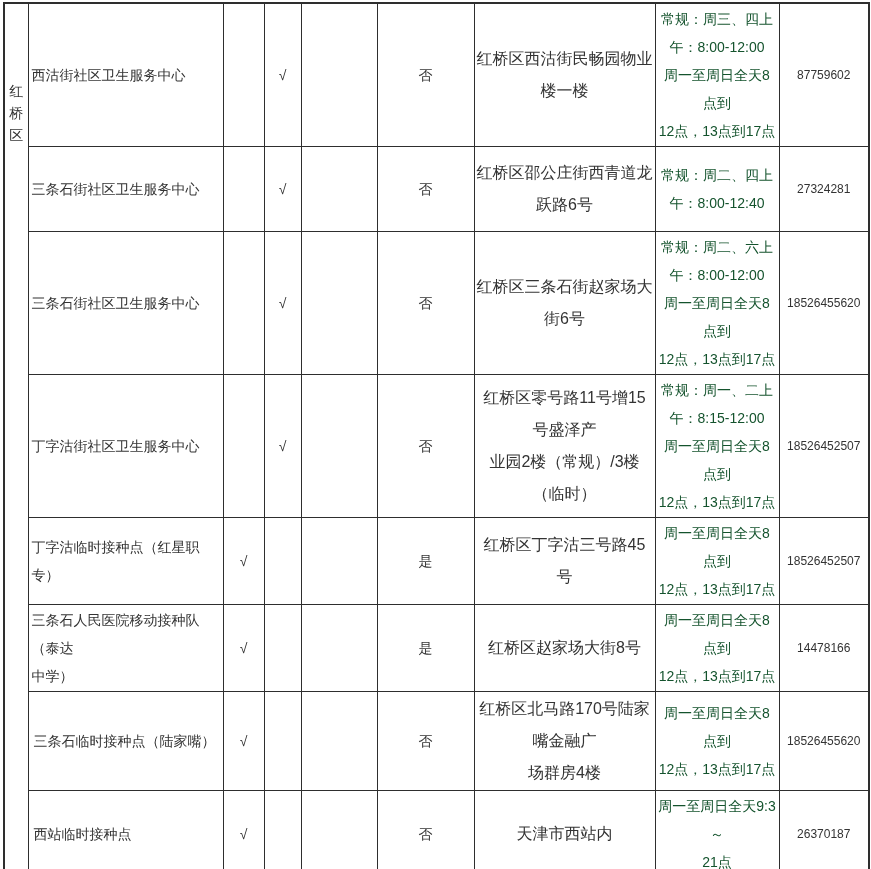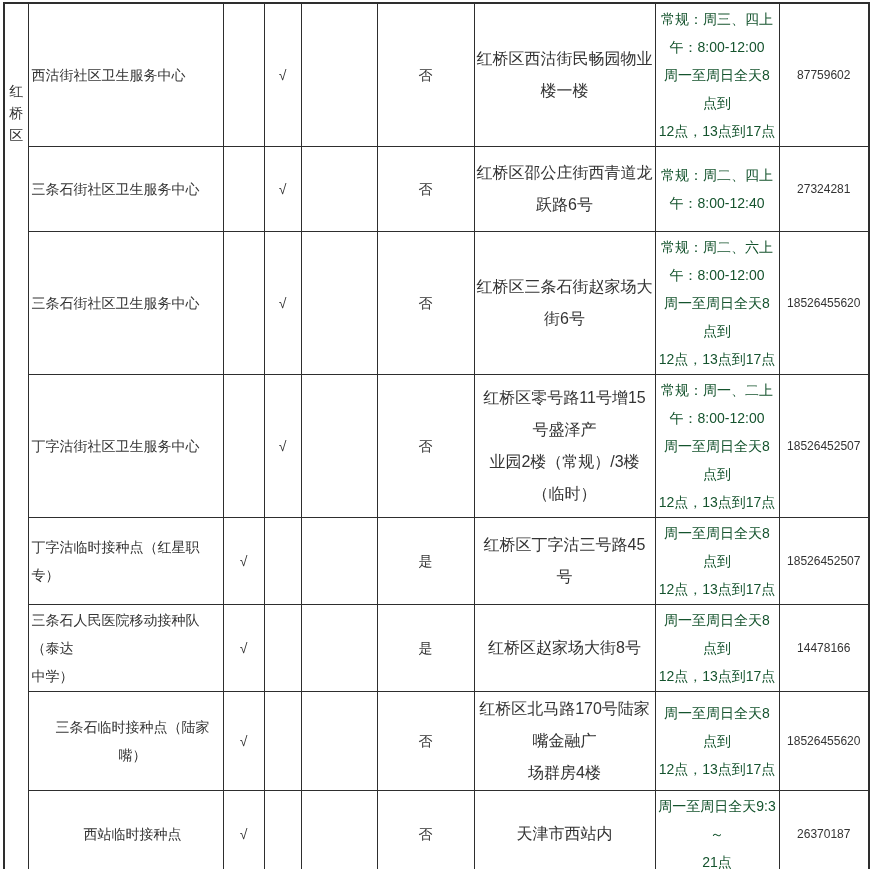--- a/index.html
+++ b/index.html
@@ -49,21 +49,21 @@
   tbody tr:nth-child(9){height:91px}
 
   td.c-region{
     vertical-align:top;
     padding-top:76px;
     line-height:22px;
     font-size:14px;
   }
   td[data-field="name"]{text-align:left;padding-left:3px;}
   
-  tbody tr:nth-child(n+7) td[data-field="name"]{text-align:center;padding-left:16px;}
+  tbody tr:nth-child(n+7) td[data-field="name"]{padding-left:5px;}
   td[data-field="address"]{font-size:16px;}
   td[data-field="hours"]{color:#14532d;}
   td[data-field="phone"]{font-size:12px;}
 </style>
 </head>
 <body>
 
 <div class="page">
   <table>
     <colgroup>
@@ -118,21 +118,21 @@
   </tr>
         <tr>
     <td data-field="name">丁字沽街社区卫生服务中心</td>
     <td data-field="check1"></td>
     <td data-field="check2">√</td>
     <td data-field="extra"></td>
     <td data-field="flag">否</td>
     <td data-field="address">红桥区零号路11号增15号盛泽产
 业园2楼（常规）/3楼（临时）</td>
     <td data-field="hours">常规：周一、二上
-午：8:00-12:00
+午：8:15-12:00
 周一至周日全天8点到
 12点，13点到17点</td>
     <td data-field="phone">18526452507</td>
   </tr>
         <tr>
     <td data-field="name">丁字沽临时接种点（红星职专）</td>
     <td data-field="check1">√</td>
     <td data-field="check2"></td>
     <td data-field="extra"></td>
     <td data-field="flag">是</td>

